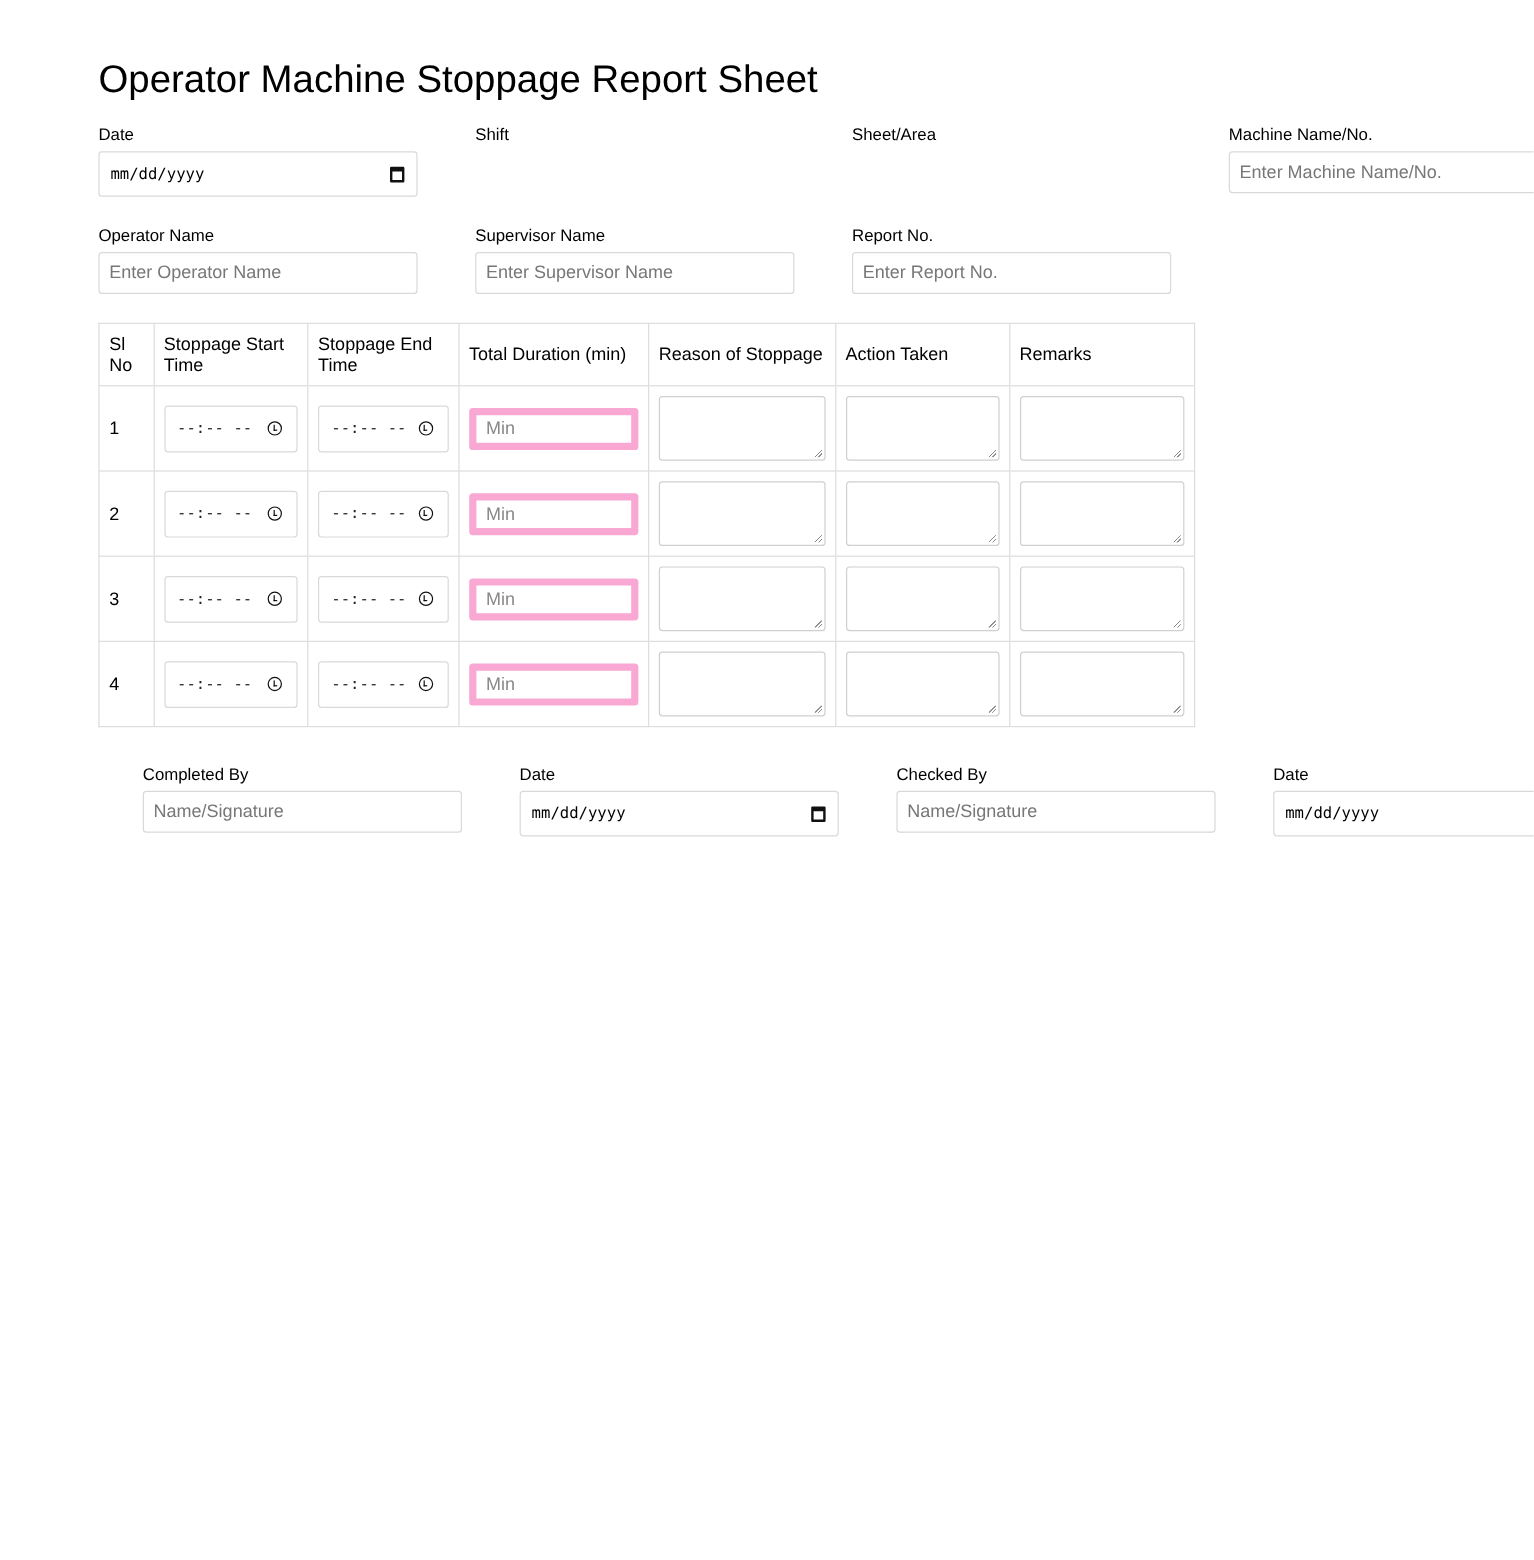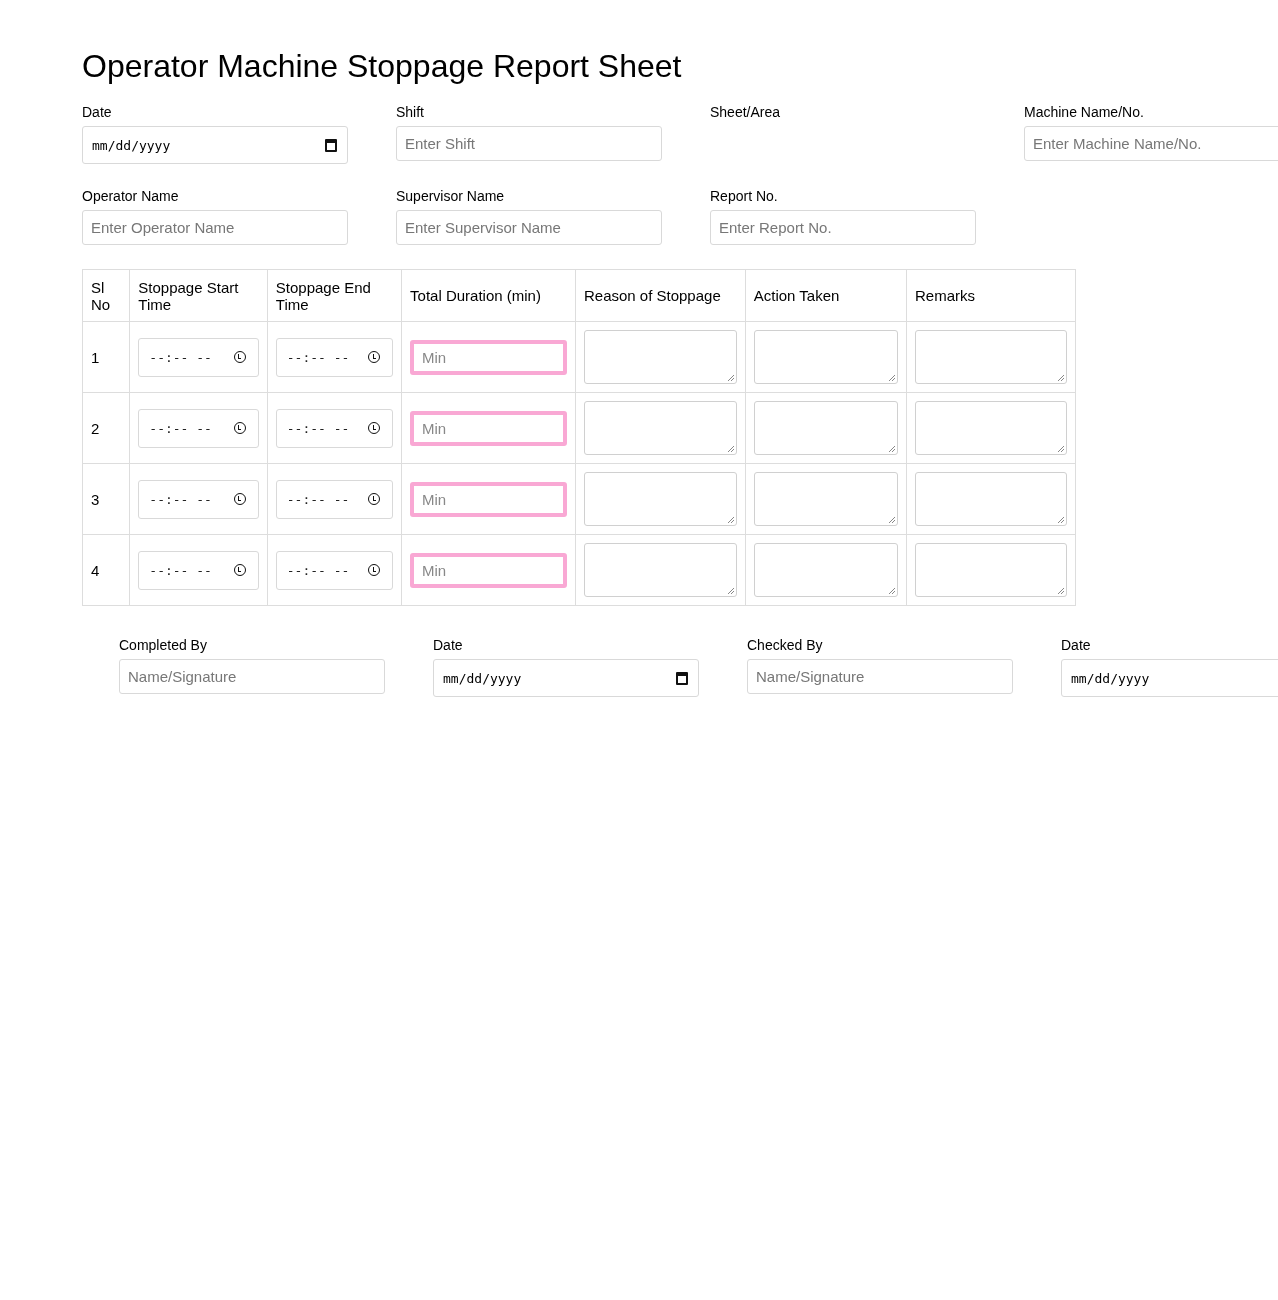--- a/index.html
+++ b/index.html
@@ -33,42 +33,42 @@
   }
   .input.date {
     height: 38px; color: #000; justify-content: space-between;
     font-family: "DejaVu Sans Mono", "Liberation Mono", monospace; font-size: 13px;
     padding: 0 10px 0 9px;
   }
   .cal-icon {
     width: 12px; height: 13px; border: 2px solid #111; border-top-width: 4px; border-radius: 1px;
   }
   table {
-    position: absolute; top: 269px; left: 0; width: 994px;
+    position: absolute; top: 269px; left: 0; width: 914px;
     border-collapse: collapse; font-size: 15px;
   }
   th, td { border: 1px solid #dddddd; text-align: left; vertical-align: middle; }
   th { font-weight: normal; height: 52px; padding: 0 8px; line-height: 17px; }
   td { height: 71px; padding: 0 8px; }
   .time {
     display: flex; align-items: center; justify-content: space-between;
     height: 39px; border: 1px solid #d9d9d9; border-radius: 3px;
     padding: 0 12px 0 10px;
     font-family: "DejaVu Sans Mono", "Liberation Mono", monospace; font-size: 13px; color: #222;
   }
   .clock-icon {
     width: 12px; height: 12px; border: 1.5px solid #111; border-radius: 50%; position: relative;
   }
   .clock-icon::after {
     content: ""; position: absolute; left: 3.5px; top: 1.5px; width: 2px; height: 4px;
     border-left: 1.5px solid #111; border-bottom: 1.5px solid #111;
   }
   .min {
     display: flex; align-items: center; height: 35px;
-    border: 4px solid #f9a8d4; border-radius: 3px; padding: 0 8px; color: #888; font-size: 15px;
+    border: 6px solid #f9a8d4; border-radius: 3px; padding: 0 8px; color: #888; font-size: 15px;
   }
   .ta {
     height: 54px; border: 1px solid #d0d0d0; border-radius: 3px; position: relative; background: #fff;
   }
   .ta::after {
     content: ""; position: absolute; right: 2px; bottom: 2px; width: 6px; height: 6px;
     background: linear-gradient(135deg, transparent 45%, #888 46%, #888 54%, transparent 55%, transparent 70%, #888 71%, #888 79%, transparent 80%);
   }
   .grid.bottom { top: 637px; margin-left: 37px; }
 </style>
@@ -81,21 +81,20 @@
   <div class="grid top">
     <div class="field">
       <label>Date</label>
       <div class="input date">
         <span>mm/dd/yyyy</span>
         <span class="cal-icon"></span>
       </div>
     </div>
     <div class="field">
       <label>Shift</label>
-      <div class="input">Enter Shift</div>
     </div>
     <div class="field">
       <label>Sheet/Area</label>
     </div>
     <div class="field">
       <label>Machine Name/No.</label>
       <div class="input">Enter Machine Name/No.</div>
     </div>
     <div class="field">
       <label>Operator Name</label>

